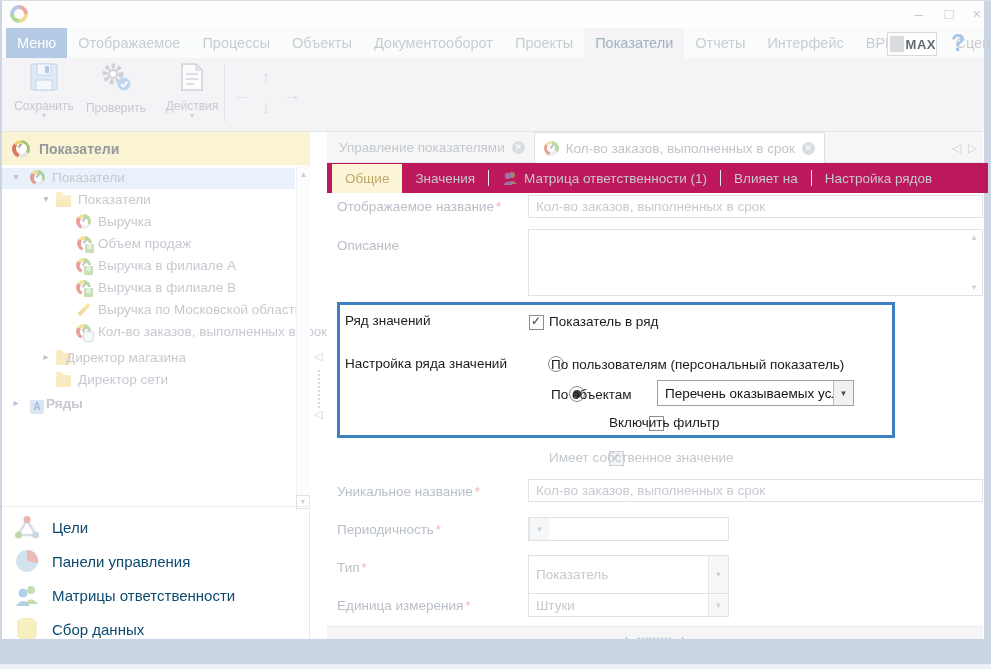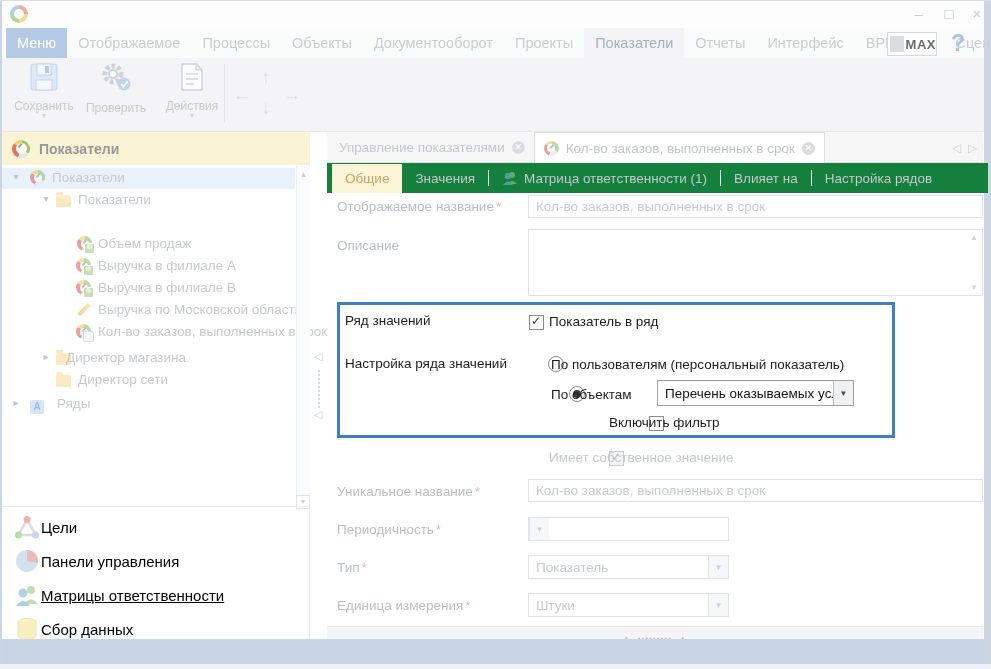--- a/index.html
+++ b/index.html
@@ -55,30 +55,30 @@
   
   #tscroll{left:296px;top:166px;width:13px;height:345px;background:#fbfcfd;border-left:1px solid #eef0f2;}
   .scarr{font-size:8px;color:#c9cdd3;width:13px;text-align:center;}
   .scbox{width:12px;height:12px;border:1px solid #e0e3e7;font-size:7px;color:#c9cdd3;text-align:center;line-height:12px;background:#fff;}
   
   .vsplit-arr{font-size:11px;color:#c6ccd3;}
   #vsplit-dots{left:318px;top:370px;width:0;height:38px;border-left:2px dotted #d4d8dd;}
   
   #navsep{left:2px;top:506px;width:308px;height:1px;background:#ececef;}
   .bnav{left:2px;width:308px;height:34px;display:flex;align-items:center;}
-  .bnav .nlbl{font-size:15px;color:#000000;margin-left:1px;}
+  .bnav .nlbl{font-size:15px;color:#0c4a6e;margin-left:12px;}
   .bnav .nicon{width:26px;height:26px;margin-left:12px;flex:none;}
   
   #tabbar{left:327px;top:132px;width:656px;height:31px;background:#f6f6f7;border-bottom:1px solid #e5e6e8;box-sizing:border-box;display:flex;align-items:stretch;padding-left:3px;}
   .dtab{display:flex;align-items:center;padding:0 9px;font-size:13.5px;color:#c4c9ce;white-space:nowrap;gap:7px;}
   .dtab.active{background:#fff;border:1px solid #dddfe1;border-bottom:none;margin-bottom:-1px;color:#c0c5ca;}
   .closec{width:13px;height:13px;border-radius:50%;background:#d9dde2;color:#fff;font-size:9px;line-height:13px;text-align:center;flex:none;}
   .tabscroll{font-size:12px;color:#ccd1d7;top:141px;}
   
-  #subtabs{left:327px;top:163px;width:656px;height:30px;background:#15803d;display:flex;align-items:center;padding-left:5px;}
+  #subtabs{left:327px;top:163px;width:656px;height:30px;background:#be185d;display:flex;align-items:center;padding-left:5px;}
   .stab{font-size:13.5px;color:#c4c9ce;padding:0 13px;line-height:29px;white-space:nowrap;display:flex;align-items:center;gap:6px;}
   .stab.active{background:#fcf4d6;color:#c0a868;}
   .stdiv{width:1px;height:16px;background:#e6e8ea;}
   
   .flabel{font-size:13.5px;color:#b9bfc7;white-space:nowrap;}
   .req{color:#f0b3b3;margin-left:2px;}
   .tinput{position:absolute;border:1px solid #e0e2e4;color:#c6cbd1;font-size:13.5px;padding:0 7px;background:#fff;font-family:inherit;box-sizing:border-box;outline:none;}
   .tarea{border:1px solid #e0e2e4;background:#fff;}
   .ta-arr{font-size:8px;color:#ccd3da;}
   .combo{display:flex;border:1px solid #e0e2e4;background:#fff;box-sizing:border-box;}
@@ -196,20 +196,24 @@
   <div class="abs trow sel" style="top:168px;">
     <span class="exp" style="left:8px;">▾</span>
     <span class="ticon" style="left:28px;"><span class="gauge dim"></span></span>
     <span class="tlabel" style="left:50px;">Показатели</span>
   </div>
   <div class="abs trow" style="top:190px;">
     <span class="exp" style="left:38px;">▾</span>
     <span class="ticon" style="left:54px;"><span class="folder open dim"></span></span>
     <span class="tlabel" style="left:76px;">Показатели</span>
   </div>
+  <div class="abs trow" style="top:212px;">
+    <span class="ticon" style="left:74px;"><span class="gauge dim"></span></span>
+    <span class="tlabel" style="left:96px;">Выручка</span>
+  </div>
   <div class="abs trow" style="top:234px;text-align:right;">
     <span class="ticon" style="left:74px;"><span class="gauge dim"><span class="ovl person"></span></span></span>
     <span class="tlabel" style="left:96px;">Объем продаж</span>
   </div>
   <div class="abs trow" style="top:256px;">
     <span class="ticon" style="left:74px;"><span class="gauge dim"><span class="ovl person"></span></span></span>
     <span class="tlabel" style="left:96px;">Выручка в филиале А</span>
   </div>
   <div class="abs trow" style="top:278px;">
     <span class="ticon" style="left:74px;"><span class="gauge dim"><span class="ovl person"></span></span></span>
@@ -228,21 +232,21 @@
     <span class="ticon" style="left:54px;"><span class="folder dim"></span></span>
     <span class="tlabel" style="left:64px;">Директор магазина</span>
   </div>
   <div class="abs trow" style="top:370px;">
     <span class="ticon" style="left:54px;"><span class="folder dim"></span></span>
     <span class="tlabel" style="left:76px;">Директор сети</span>
   </div>
   <div class="abs trow" style="top:394px;">
     <span class="exp" style="left:8px;">▸</span>
     <span class="ticon" style="left:28px;"><span class="rowsic dim"></span></span>
-    <span class="tlabel" style="left:55px;">Ряды</span>
+    <span class="tlabel" style="left:44px;font-weight:bold;">Ряды</span>
   </div>
 
   
   <div class="abs" id="tscroll">
     <div class="scarr" style="margin-top:4px;">▲</div>
   </div>
   <div class="abs scbox" style="left:296px;top:495px;">▼</div>
 
   
   <div class="abs vsplit-arr" style="left:314px;top:350px;">◁</div>
@@ -260,21 +264,21 @@
         </svg></span>
     <span class="nlbl">Цели</span>
   </div>
   <div class="abs bnav" style="top:544px;">
     <span class="nicon"><svg width="26" height="26" style="opacity:.6">
           <circle cx="13" cy="13" r="11" fill="#b9d0e6"></circle>
           <path d="M13 13 L13 2 A11 11 0 0 1 23.8 15 Z" fill="#dd8e88"></path>
         </svg></span>
     <span class="nlbl">Панели управления</span>
   </div>
-  <div class="abs bnav" style="top:578px;text-decoration:underline;">
+  <div class="abs bnav" style="top:578px;">
     <span class="nicon"><svg width="26" height="26" style="opacity:.6">
           <circle cx="17" cy="8" r="4" fill="#9ec77c"></circle>
           <path d="M10 22 q7 -9 14 0 z" fill="#9ec77c"></path>
           <circle cx="9" cy="11" r="4.5" fill="#7fb3d5"></circle>
           <path d="M2 24 q7 -10 14 0 z" fill="#7fb3d5"></path>
         </svg></span>
     <span class="nlbl">Матрицы ответственности</span>
   </div>
   <div class="abs bnav" style="top:612px;">
     <span class="nicon"><svg width="26" height="26" style="opacity:.7">
@@ -369,21 +373,21 @@
   <div class="abs flabel" style="left:337px;top:522px;">
     <span>Периодичность</span><span class="req">*</span>
   </div>
   <div class="abs combo" style="left:528px;top:517px;width:201px;height:24px;">
     <span class="cbtn">▼</span>
   </div>
 
   <div class="abs flabel" style="left:337px;top:560px;">
     <span>Тип</span><span class="req">*</span>
   </div>
-  <div class="abs combo" style="left:528px;top:555px;width:201px;height:24px;text-align:right;">
+  <div class="abs combo" style="left:528px;top:555px;width:201px;height:39px;text-align:right;">
     <span class="cval">Показатель</span>
     <span class="cbtn">▼</span>
   </div>
 
   <div class="abs flabel" style="left:337px;top:598px;">
     <span>Единица измерения</span><span class="req">*</span>
   </div>
   <div class="abs combo" style="left:528px;top:593px;width:201px;height:24px;">
     <span class="cval">Штуки</span>
     <span class="cbtn">▼</span>

